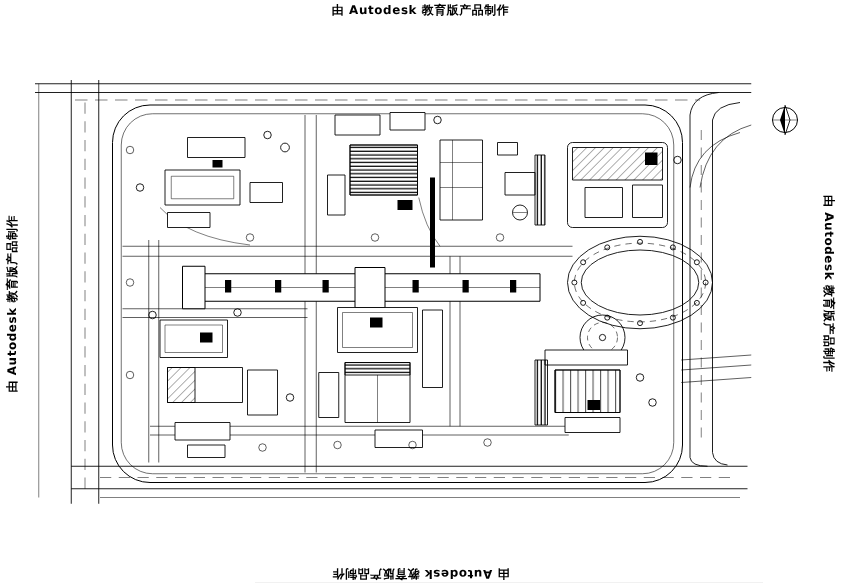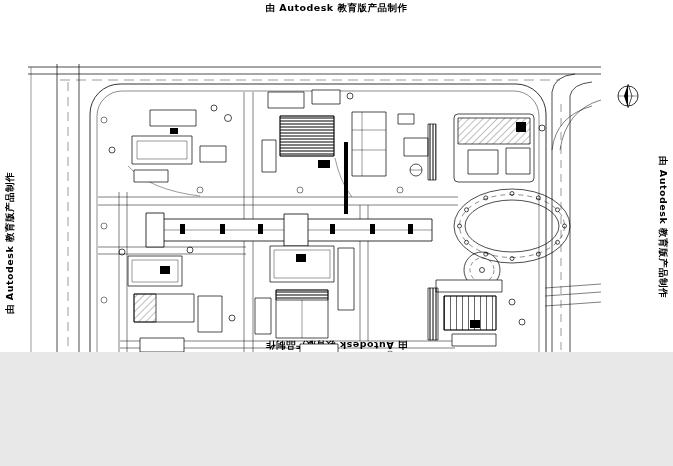--- a/index.html
+++ b/index.html
@@ -1,18 +1,18 @@
 <!DOCTYPE html>
 <html style="--line: #000000; --bg: #ffffff;"><head>
 <meta charset="utf-8">
 <style>
   :root { --line:#000000; --bg:#ffffff; }
   html,body { margin:0; padding:0; background:#e8e8e8; }
   .page {
-    position:relative; width:673px; height:352px;
+    position:relative; width:673px; height:466px;
     background:var(--bg); overflow:hidden;
     font-family:"DejaVu Sans", sans-serif;
   }
   .watermark {
     position:absolute; color:var(--line);
     font-size:9.5px; font-weight:bold; white-space:nowrap;
     letter-spacing:0.5px; user-select:none;
   }
   .wm-top    { top:2px; left:0; width:673px; text-align:center; }
   .wm-bottom { bottom:1px; left:0; width:673px; text-align:center; transform:rotate(180deg); }

